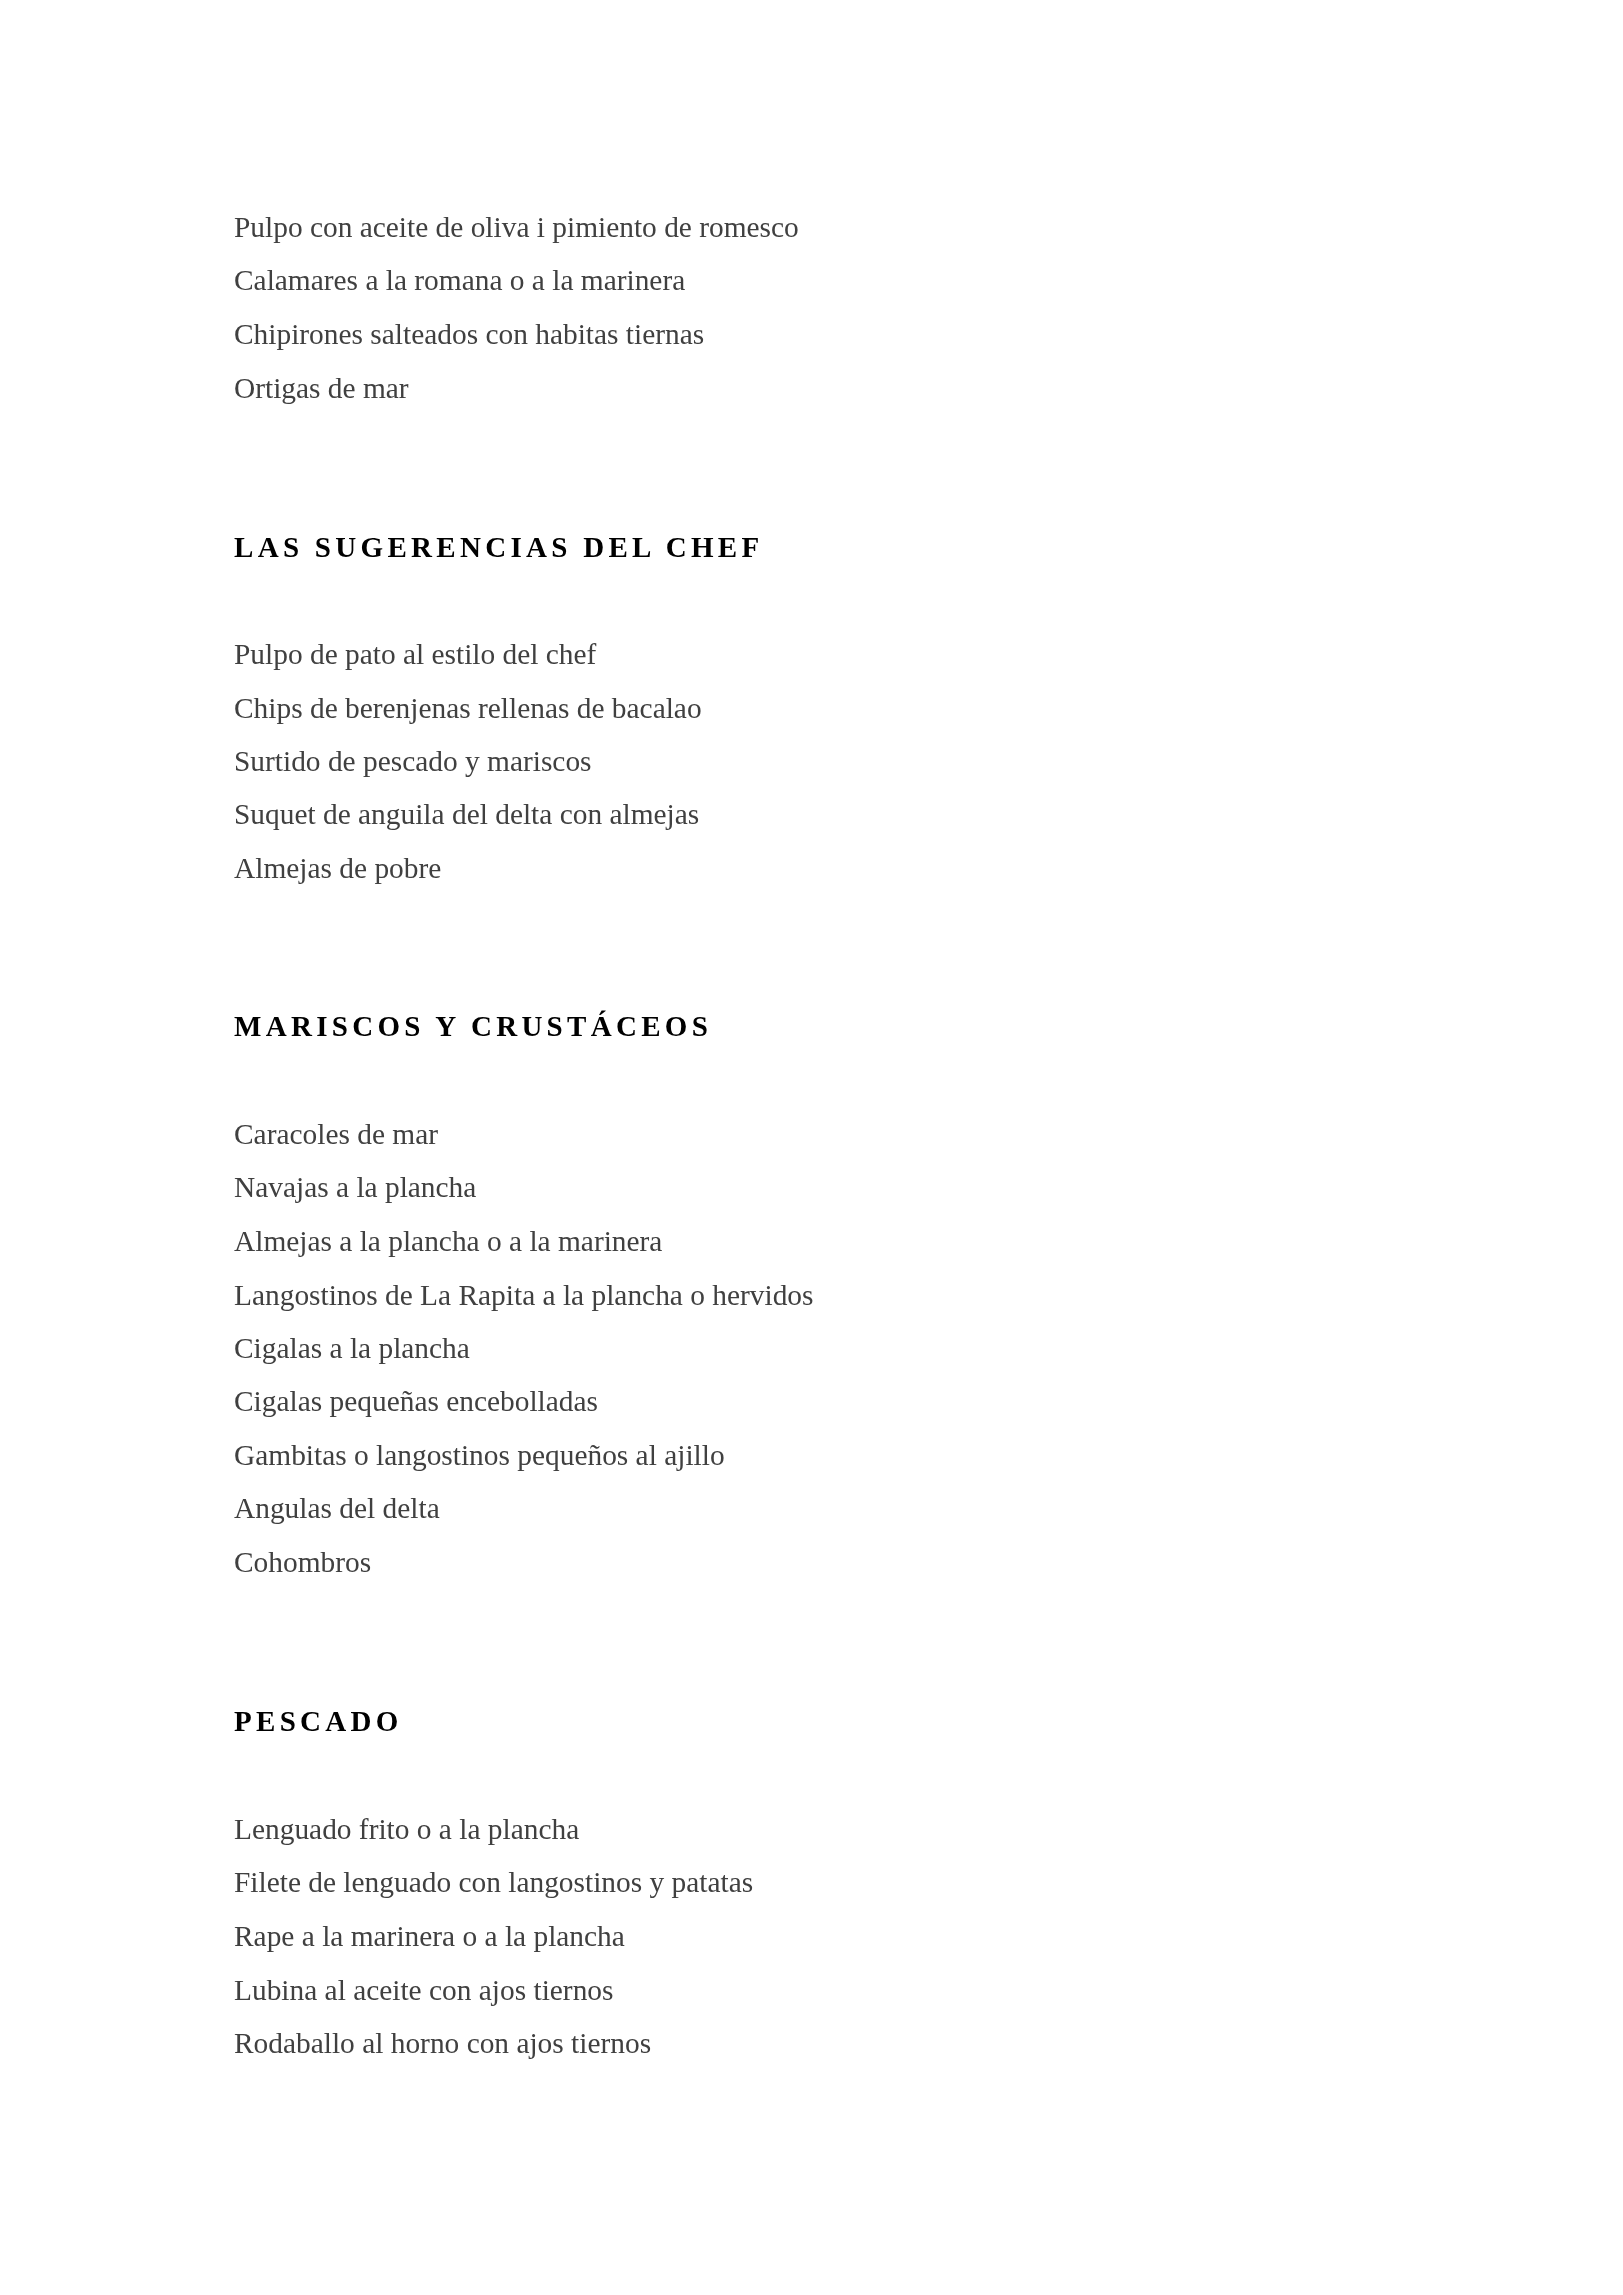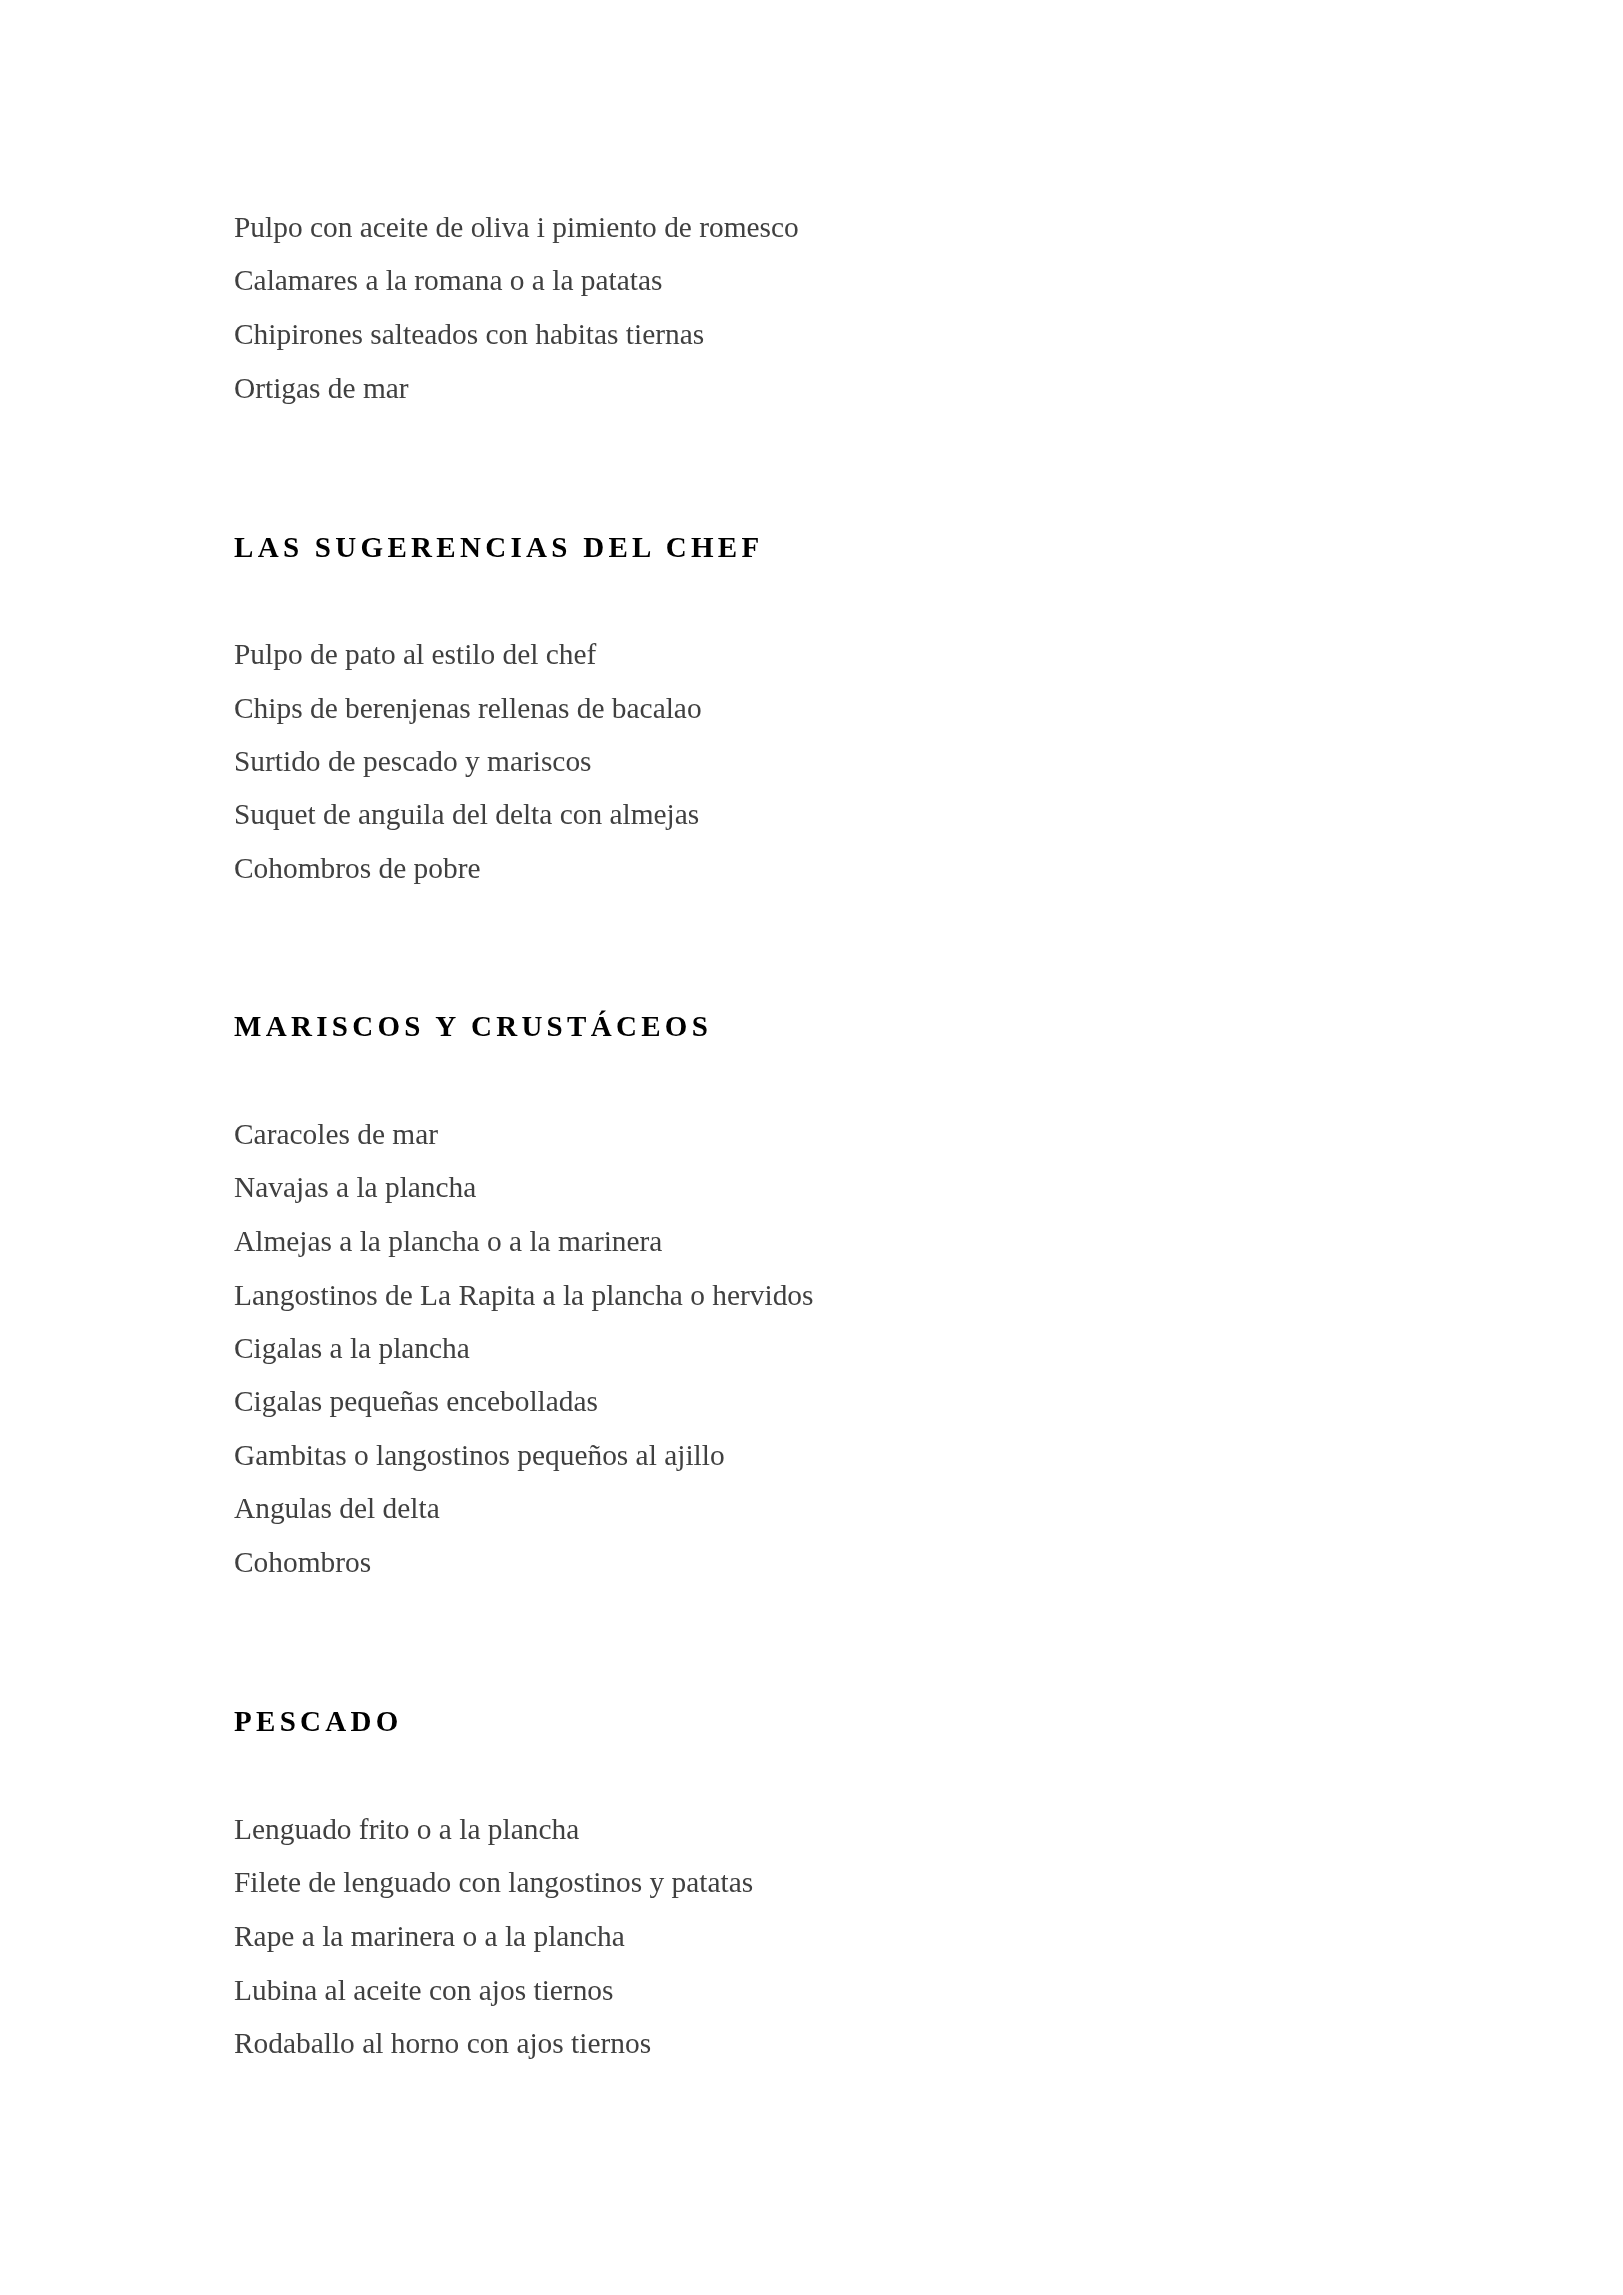--- a/index.html
+++ b/index.html
@@ -45,32 +45,32 @@
       transform: translateY(-19.6px);
     }
   </style>
 </head>
 <body>
 
 <div class="page">
 
   <div>
     <div class="line" style="top:228px">Pulpo con aceite de oliva i pimiento de romesco</div>
-    <div class="line" style="top:281px">Calamares a la romana o a la patatas</div>
+    <div class="line" style="top:281px">Calamares a la romana o a la marinera</div>
     <div class="line" style="top:335px">Chipirones salteados con habitas tiernas</div>
     <div class="line" style="top:389px">Ortigas de mar</div>
   </div>
 
   <div>
     <div class="heading" style="top:548px">LAS SUGERENCIAS DEL CHEF</div>
     <div class="line" style="top:655px">Pulpo de pato al estilo del chef</div>
     <div class="line" style="top:709px">Chips de berenjenas rellenas de bacalao</div>
     <div class="line" style="top:762px">Surtido de pescado y mariscos</div>
     <div class="line" style="top:815px">Suquet de anguila del delta con almejas</div>
-    <div class="line" style="top:869px">Cohombros de pobre</div>
+    <div class="line" style="top:869px">Almejas de pobre</div>
   </div>
 
   <div>
     <div class="heading" style="top:1027px">MARISCOS Y CRUSTÁCEOS</div>
     <div class="line" style="top:1135px">Caracoles de mar</div>
     <div class="line" style="top:1188px">Navajas a la plancha</div>
     <div class="line" style="top:1242px">Almejas a la plancha o a la marinera</div>
     <div class="line" style="top:1296px">Langostinos de La Rapita a la plancha o hervidos</div>
     <div class="line" style="top:1349px">Cigalas a la plancha</div>
     <div class="line" style="top:1402px">Cigalas pequeñas encebolladas</div>

